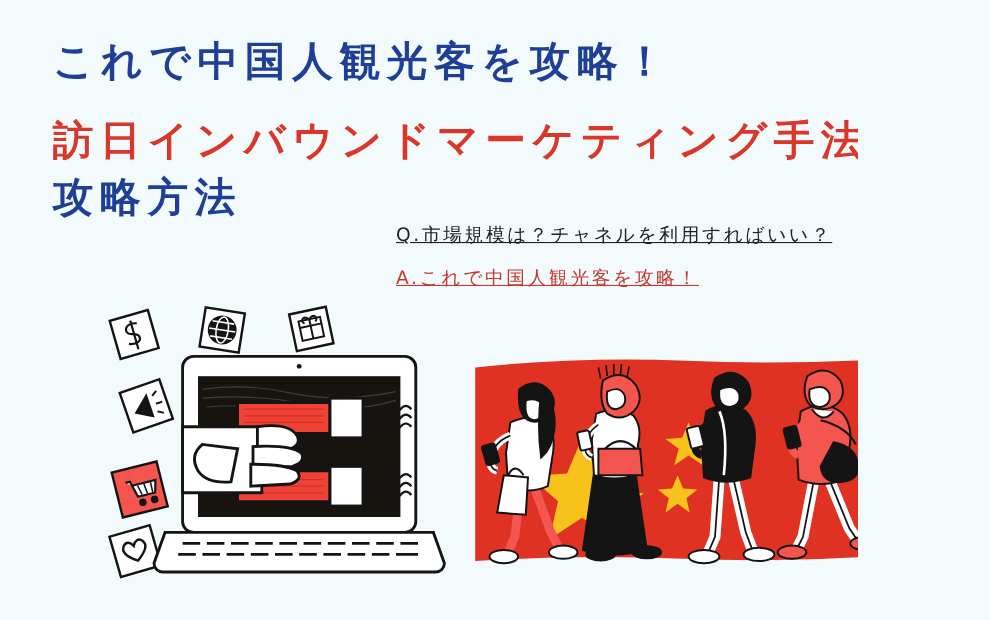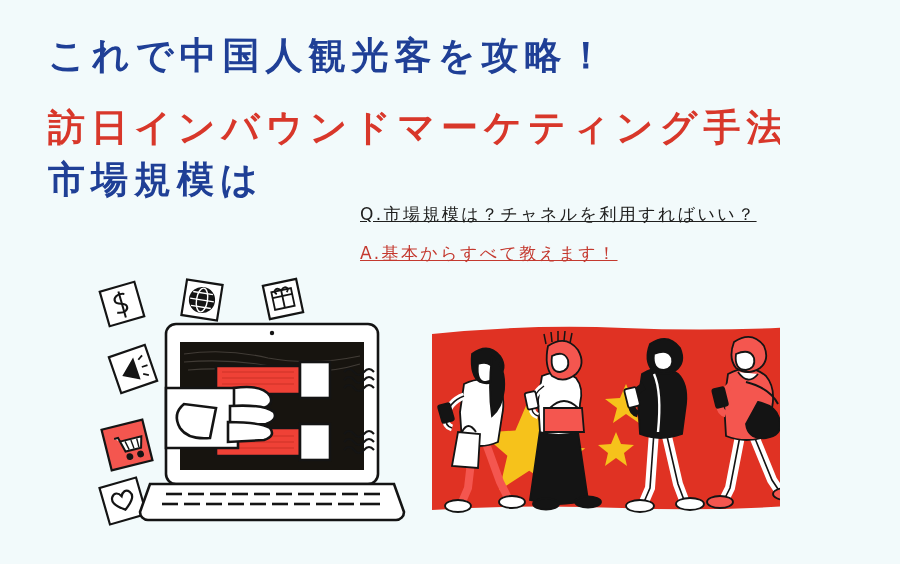--- a/index.html
+++ b/index.html
@@ -71,26 +71,26 @@
   .right-art { position: absolute; left: 428px; top: 50px; }
 </style>
 </head>
 <body>
 
 <div id="banner">
 
   <div id="headline">
     <div class="hl-line hl-blue">これで中国人観光客を攻略！</div>
     <div class="hl-line hl-red">訪日インバウンドマーケティング手法</div>
-    <div class="hl-line hl-blue">市場規模は</div>
+    <div class="hl-line hl-blue">攻略方法</div>
   </div>
 
   <div id="qa">
     <div class="qa-line qa-q">Q.市場規模は？チャネルを利用すればいい？</div>
-    <div class="qa-line qa-a">A.基本からすべて教えます！</div>
+    <div class="qa-line qa-a">A.これで中国人観光客を攻略！</div>
   </div>
 
   <div id="illustration">
 
     <div class="left-art">
       <svg width="340" height="260" viewBox="0 0 340 260" xmlns="http://www.w3.org/2000/svg">
 
         <g stroke="#141414" stroke-width="2.2" fill="#ffffff">
           <rect x="16" y="10" width="36" height="36" transform="rotate(-16 34 28)"></rect>
           <g stroke-width="2" fill="none">

